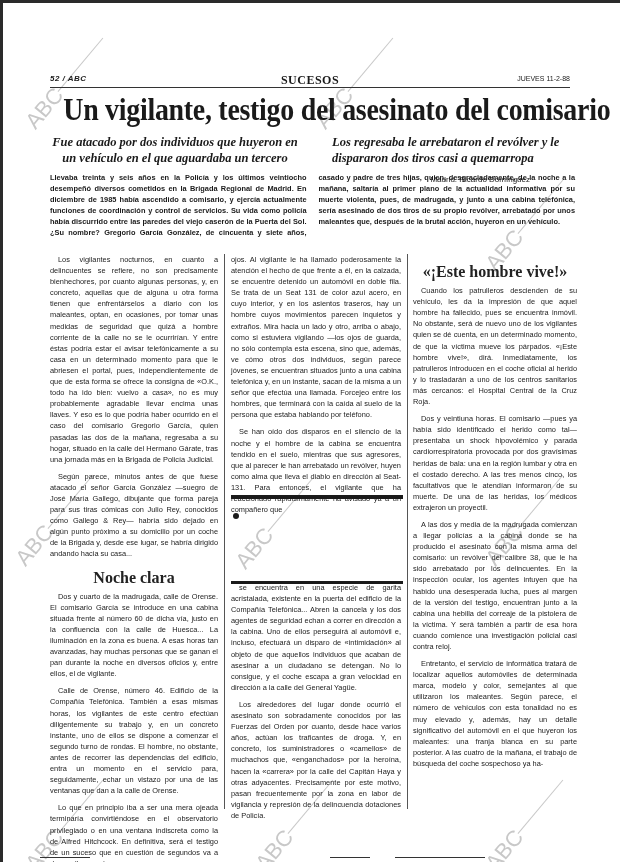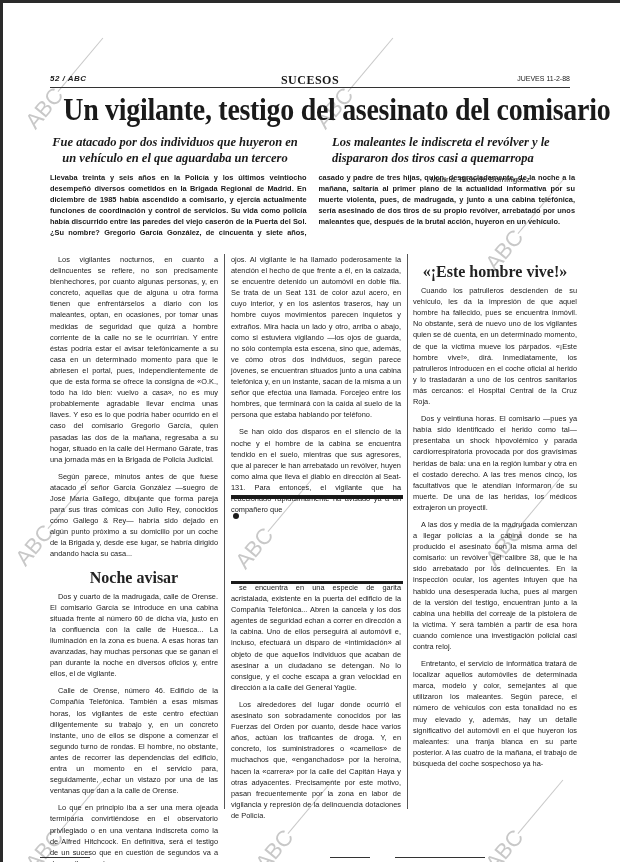--- a/index.html
+++ b/index.html
@@ -89,33 +89,33 @@
 
 <div class="folio">
   <span class="page">52 / ABC</span>
   <span class="section">SUCESOS</span>
   <span class="date">JUEVES 11-2-88</span>
 </div>
 
 <div class="headline">Un vigilante, testigo del asesinato del comisario</div>
 
 <div class="deck left">Fue atacado por dos individuos que huyeron en un vehículo en el que aguardaba un tercero</div>
-<div class="deck right">Los maleantes le indiscreta el revólver y le dispararon dos tiros casi a quemarropa</div>
+<div class="deck right">Los regresaba le arrebataron el revólver y le dispararon dos tiros casi a quemarropa</div>
 
 <div class="byline">Madrid. Ricardo Domínguez</div>
 
 <div class="intro">Llevaba treinta y seis años en la Policía y los últimos veintiocho desempeñó diversos cometidos en la Brigada Regional de Madrid. En diciembre de 1985 había ascendido a comisario, y ejercía actualmente funciones de coordinación y control de servicios. Su vida como policía había discurrido entre las paredes del viejo caserón de la Puerta del Sol. ¿Su nombre? Gregorio García González, de cincuenta y siete años, casado y padre de tres hijas, quien, desgraciadamente, de la noche a la mañana, saltaría al primer plano de la actualidad informativa por su muerte violenta, pues, de madrugada, y junto a una cabina telefónica, sería asesinado de dos tiros de su propio revólver, arrebatado por unos maleantes que, después de la brutal acción, huyeron en un vehículo.</div>
 
 <div class="rule-v" style="left:224px; top:254px; height:555px;"></div>
 <div class="rule-v" style="left:407px; top:254px; height:555px;"></div>
 
 <div class="col col1">
   <p>Los vigilantes nocturnos, en cuanto a delincuentes se refiere, no son precisamente bienhechores, por cuanto algunas personas, y, en concreto, aquellas que de alguna u otra forma tienen que enfrentárselos a diario con los maleantes, optan, en ocasiones, por tomar unas medidas de seguridad que quizá a hombre corriente de la calle no se le ocurrirían. Y entre éstas podría estar el avisar telefónicamente a su casa en un determinado momento para que le abriesen el portal, pues, independientemente de que de esta forma se ofrece la consigna de «O.K., todo ha ido bien: vuelvo a casa», no es muy probablemente agradable llevar encima unas llaves. Y eso es lo que podría haber ocurrido en el caso del comisario Gregorio García, quien pasadas las dos de la mañana, regresaba a su hogar, situado en la calle del Hermano Gárate, tras una jornada más en la Brigada de Policía Judicial.</p>
   <p>Según parece, minutos antes de que fuese atacado el señor García González —suegro de José María Gallego, dibujante que forma pareja para sus tiras cómicas con Julio Rey, conocidos como Gallego &amp; Rey— habría sido dejado en algún punto próximo a su domicilio por un coche de la Brigada y, desde ese lugar, se habría dirigido andando hacia su casa...</p>
-  <div class="subhead">Noche avisar</div>
+  <div class="subhead">Noche clara</div>
   <p>Dos y cuarto de la madrugada, calle de Orense. El comisario García se introduce en una cabina situada frente al número 60 de dicha vía, justo en la confluencia con la calle de Huesca... La iluminación en la zona es buena. A esas horas tan avanzadas, hay muchas personas que se ganan el pan durante la noche en diversos oficios y, entre ellos, el de vigilante.</p>
   <p>Calle de Orense, número 46. Edificio de la Compañía Telefónica. También a esas mismas horas, los vigilantes de este centro efectúan diligentemente su trabajo y, en un concreto instante, uno de ellos se dispone a comenzar el segundo turno de rondas. El hombre, no obstante, antes de recorrer las dependencias del edificio, entra un momento en el servicio para, seguidamente, echar un vistazo por una de las ventanas que dan a la calle de Orense.</p>
   <p>Lo que en principio iba a ser una mera ojeada terminaría convirtiéndose en el observatorio privilegiado o en una ventana indiscreta como la de Alfred Hitchcock. En definitiva, será el testigo de un suceso que en cuestión de segundos va a desarrollarse ante sus</p>
 </div>
 
 <div class="col col2">
   <p style="text-indent:0">ojos. Al vigilante le ha llamado poderosamente la atención el hecho de que frente a él, en la calzada, se encuentre detenido un automóvil en doble fila. Se trata de un Seat 131 de color azul acero, en cuyo interior, y en los asientos traseros, hay un hombre cuyos movimientos parecen inquietos y extraños. Mira hacia un lado y otro, arriba o abajo, como si estuviera vigilando —los ojos de guarda, no sólo contempla esta escena, sino que, además, ve cómo otros dos individuos, según parece jóvenes, se encuentran situados junto a una cabina telefónica y, en un instante, sacan de la misma a un señor que efectúa una llamada. Forcejeo entre los hombres, que terminará con la caída al suelo de la persona que estaba hablando por teléfono.</p>
   <p>Se han oído dos disparos en el silencio de la noche y el hombre de la cabina se encuentra tendido en el suelo, mientras que sus agresores, que al parecer le han arrebatado un revólver, huyen como alma que lleva el diablo en dirección al Seat-131. Para entonces, el vigilante que ha reaccionado rapidísimamente ha avisado ya a un compañero que</p>
 </div>
 

